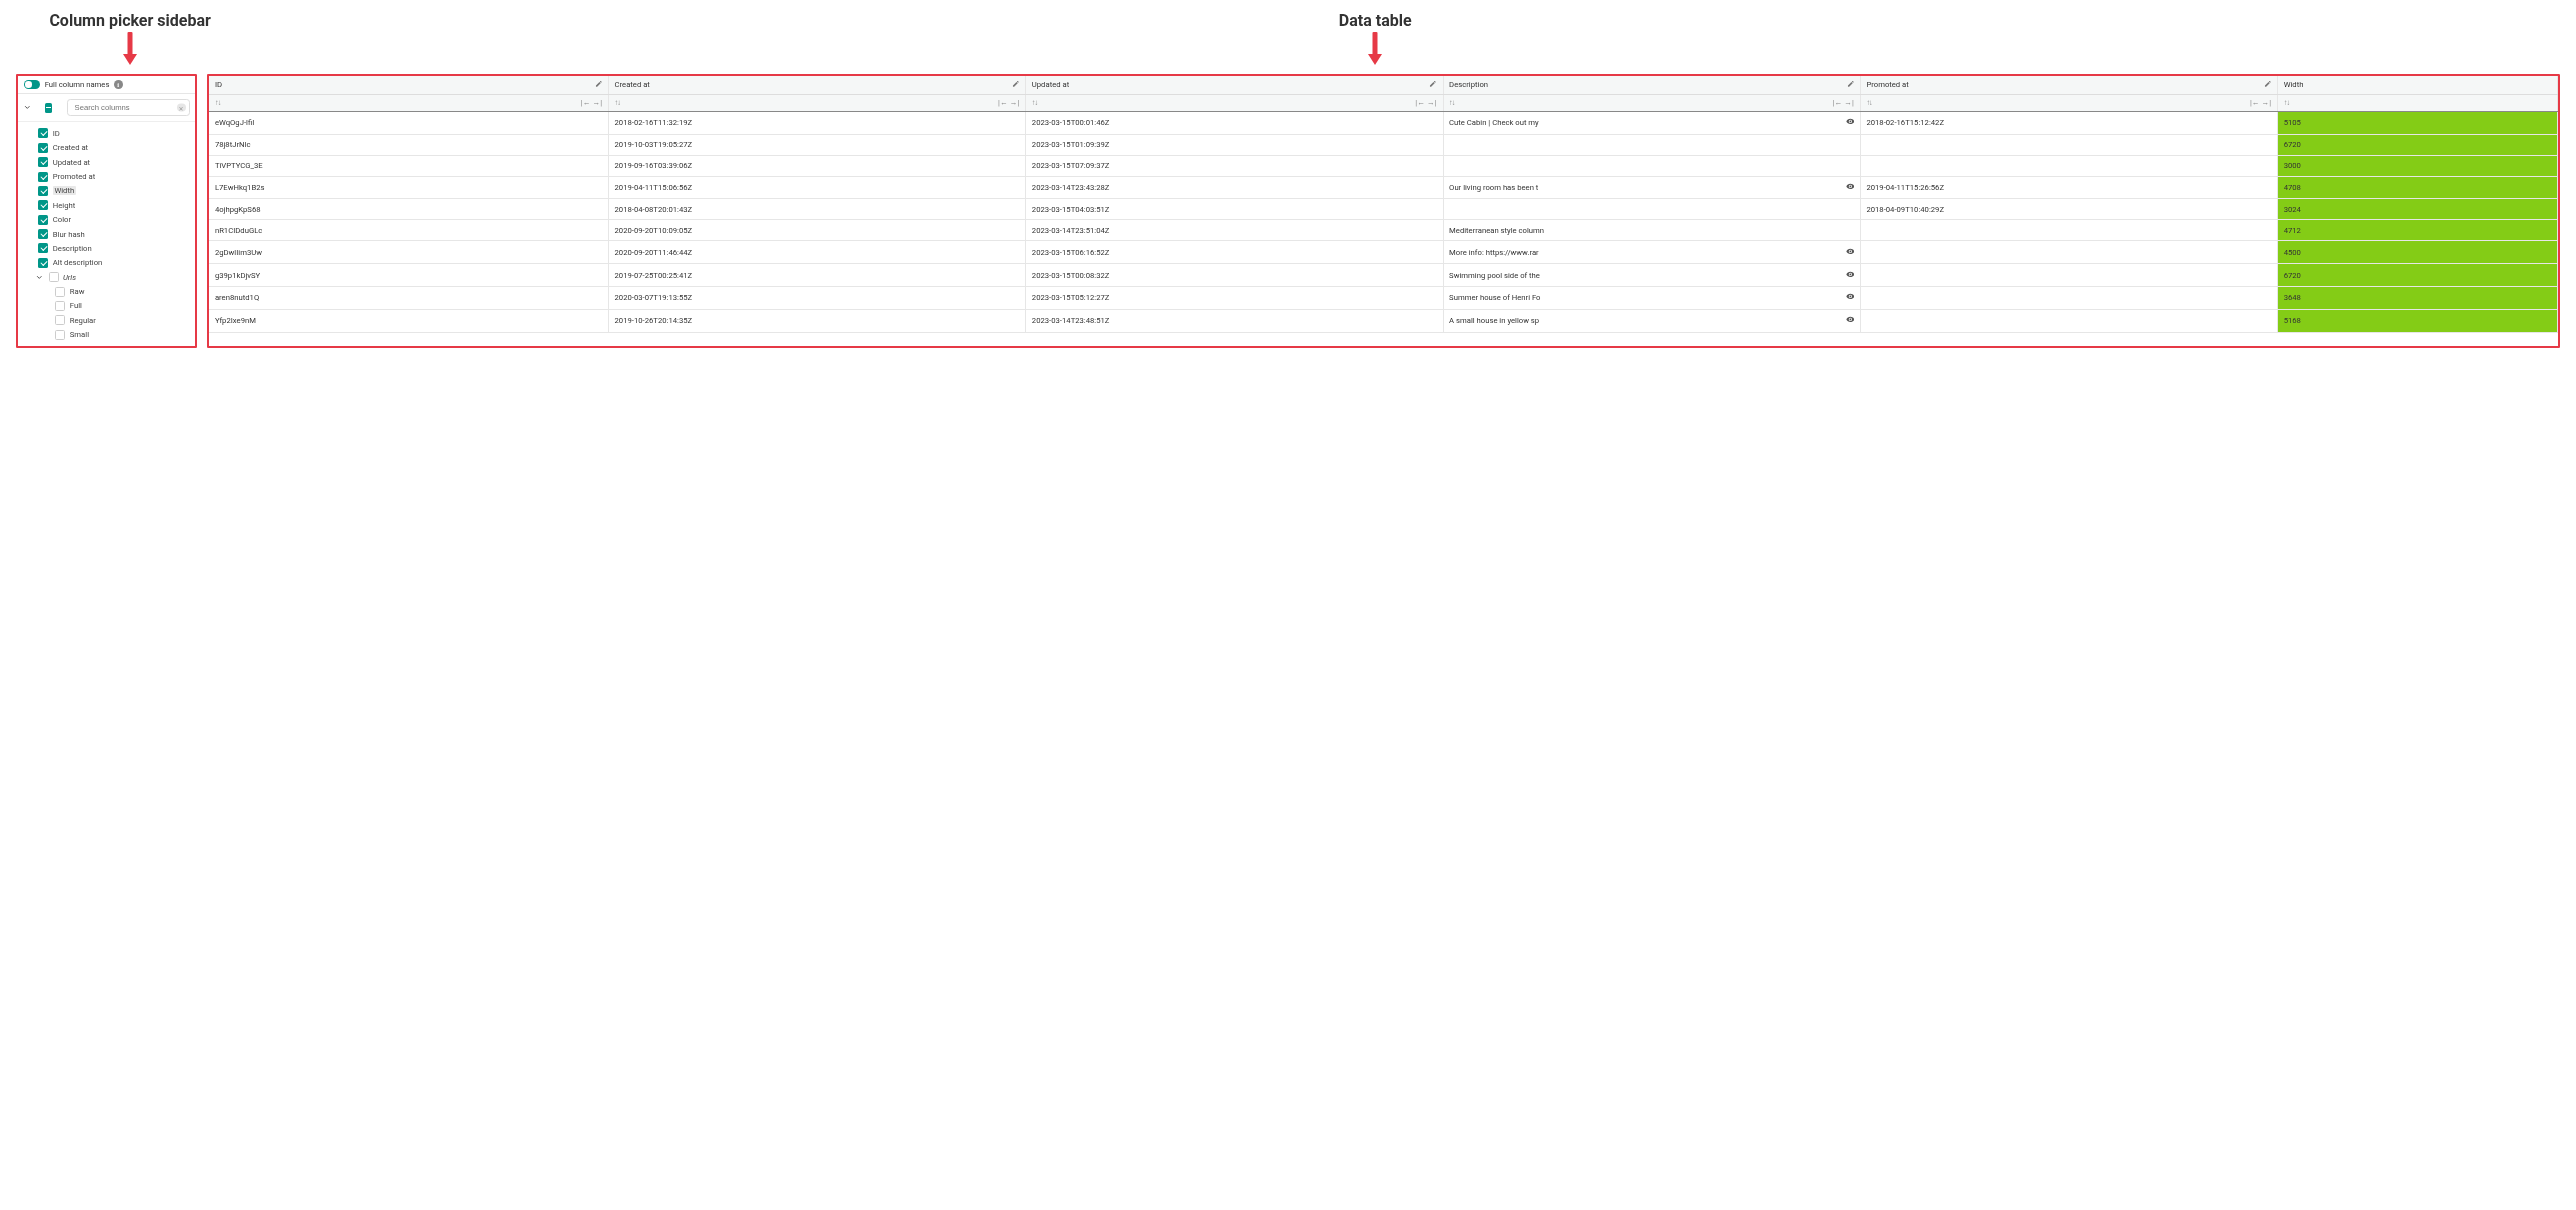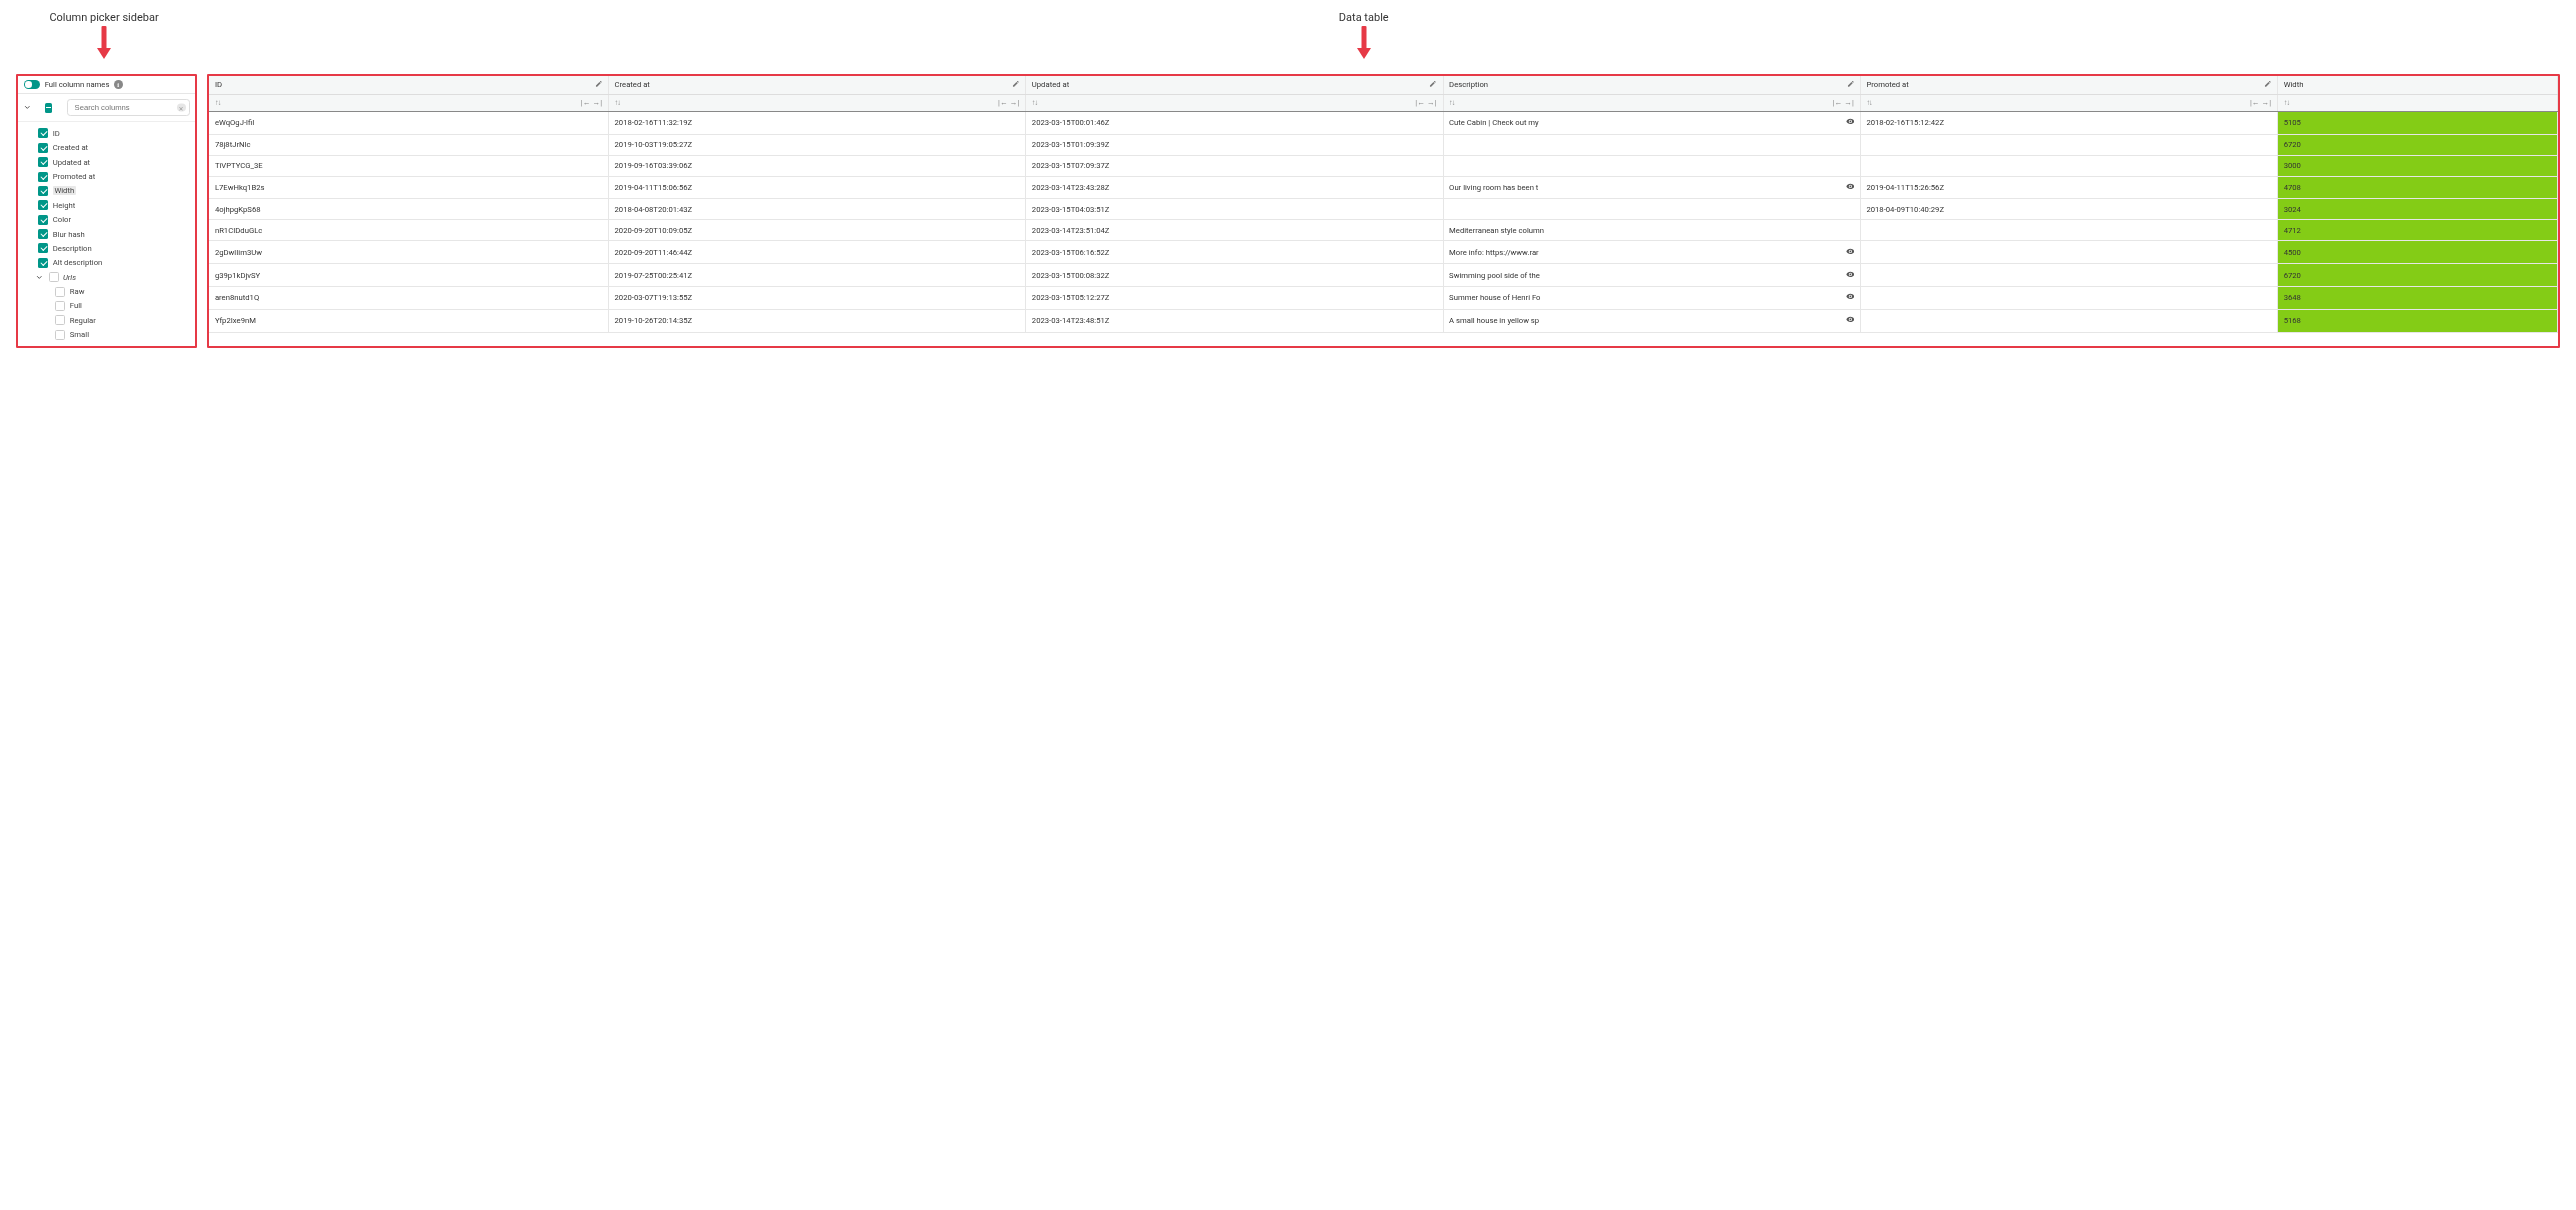--- a/index.html
+++ b/index.html
@@ -11,22 +11,22 @@
   padding: 11px 16.4px;
 }
 .annotations {
   position: relative;
   height: 60px;
   margin-bottom: 2.7px;
 }
 .annotation {
   position: absolute;
   text-align: left;
-  font-weight: 400;
-  font-size: 11px;
+  font-weight: 700;
+  font-size: 16px;
 }
 .annotation .arrow {
   width: 15.3px;
   height: 33px;
   margin: 2.2px auto 0;
   position: relative;
 }
 .annotation .arrow .shaft {
   position: absolute;
   top: 0;

